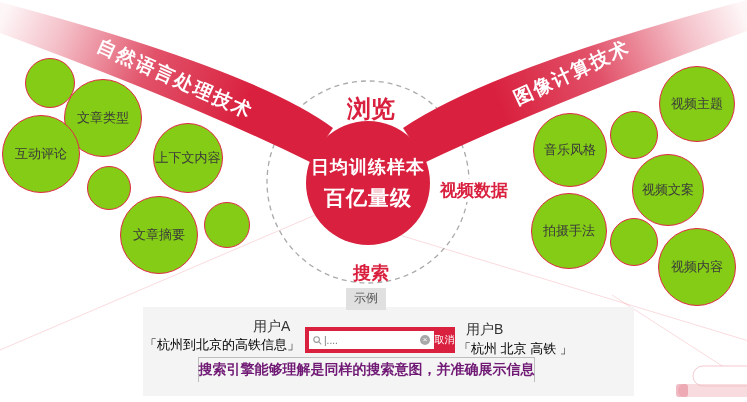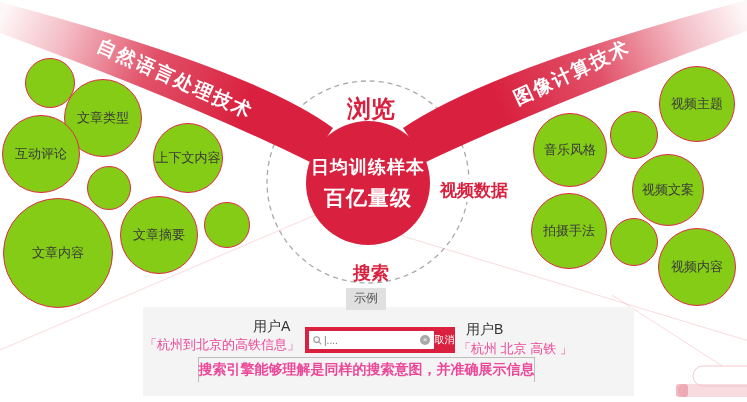--- a/index.html
+++ b/index.html
@@ -37,21 +37,21 @@
   .ring-label.side   { font-size:17px; background:#fff; padding:0 2px; }
   .ring-label.leftside  { left:235px; top:182px; }
   .ring-label.rightside { left:438px; top:179px; }
   
   .panel { position:absolute; left:143px; top:307px; width:491px; height:89px; background:#f4f4f4; }
   .badge {
     position:absolute; left:346px; top:288px; padding:2px 8px 3px;
     background:#e0e0e0; color:#555; font-size:12px; z-index:5;
   }
   .user-name  { position:absolute; color:#333; font-size:14px; white-space:nowrap; }
-  .user-query { position:absolute; color:#ec4899; font-size:13px; white-space:nowrap; }
+  .user-query { position:absolute; color:#000000; font-size:13px; white-space:nowrap; }
   .uA-name  { left:253px; top:318px; }
   .uA-query { left:144px; top:336px; }
   .uB-name  { left:466px; top:321px; }
   .uB-query { left:458px; top:340px; }
   .searchbar {
     position:absolute; left:305px; top:327px; width:150px; height:26px;
     background:#d9213f; display:flex; align-items:center;
   }
   .search-field {
     margin-left:4px; width:125px; height:18px; background:#fff;
@@ -69,21 +69,21 @@
   .cancel-btn {
     flex:1; color:#fff; font-size:10px; text-align:center; border:none;
     background:transparent; cursor:pointer; white-space:nowrap;
     font-family:"Liberation Sans","DejaVu Sans",sans-serif;
   }
   .caption-bracket {
     position:absolute; left:198px; top:357px; width:337px; height:25px;
     border-top:1px solid #bdbdbd; border-left:1px solid #bdbdbd; border-right:1px solid #bdbdbd;
     display:flex; justify-content:center;
   }
-  .caption-text { color:#ec4899; font-size:14px; font-weight:bold; margin-top:3px; white-space:nowrap; }
+  .caption-text { color:#701a75; font-size:14px; font-weight:bold; margin-top:3px; white-space:nowrap; }
 </style>
 </head>
 <body>
 
 <div class="canvas">
 
   <svg class="layer" width="747" height="402" viewBox="0 0 747 402">
     <defs>
       <linearGradient id="gL" gradientUnits="userSpaceOnUse" x1="10" y1="0" x2="245" y2="105">
         <stop offset="0" stop-color="#d9213f" stop-opacity="0.04"></stop>
@@ -131,21 +131,20 @@
   <div class="ring-label top">浏览</div>
   <div class="ring-label bottom">搜索</div>
   <div class="ring-label side rightside">视频数据</div>
 
   <div class="bubble" style="left:25px;top:58px;width:50px;height:50px;"></div>
   <div class="bubble" style="left:64px;top:79px;width:78px;height:78px;">文章类型</div>
   <div class="bubble" style="left:2px;top:115px;width:78px;height:78px;">互动评论</div>
   <div class="bubble" style="left:153px;top:123px;width:70px;height:70px;">上下文内容</div>
   <div class="bubble" style="left:87px;top:166px;width:44px;height:44px;"></div>
   <div class="bubble" style="left:120px;top:196px;width:78px;height:78px;">文章摘要</div>
-  <div class="bubble" style="left:3px;top:198px;width:110px;height:110px;">文章内容</div>
   <div class="bubble" style="left:204px;top:202px;width:46px;height:46px;"></div>
 
   <div class="bubble" style="left:659px;top:66px;width:76px;height:76px;">视频主题</div>
   <div class="bubble" style="left:610px;top:111px;width:48px;height:48px;"></div>
   <div class="bubble" style="left:632px;top:154px;width:72px;height:72px;">视频文案</div>
   <div class="bubble" style="left:533px;top:113px;width:74px;height:74px;">音乐风格</div>
   <div class="bubble" style="left:531px;top:193px;width:76px;height:76px;">拍摄手法</div>
   <div class="bubble" style="left:610px;top:218px;width:48px;height:48px;"></div>
   <div class="bubble" style="left:658px;top:228px;width:78px;height:78px;">视频内容</div>
 

